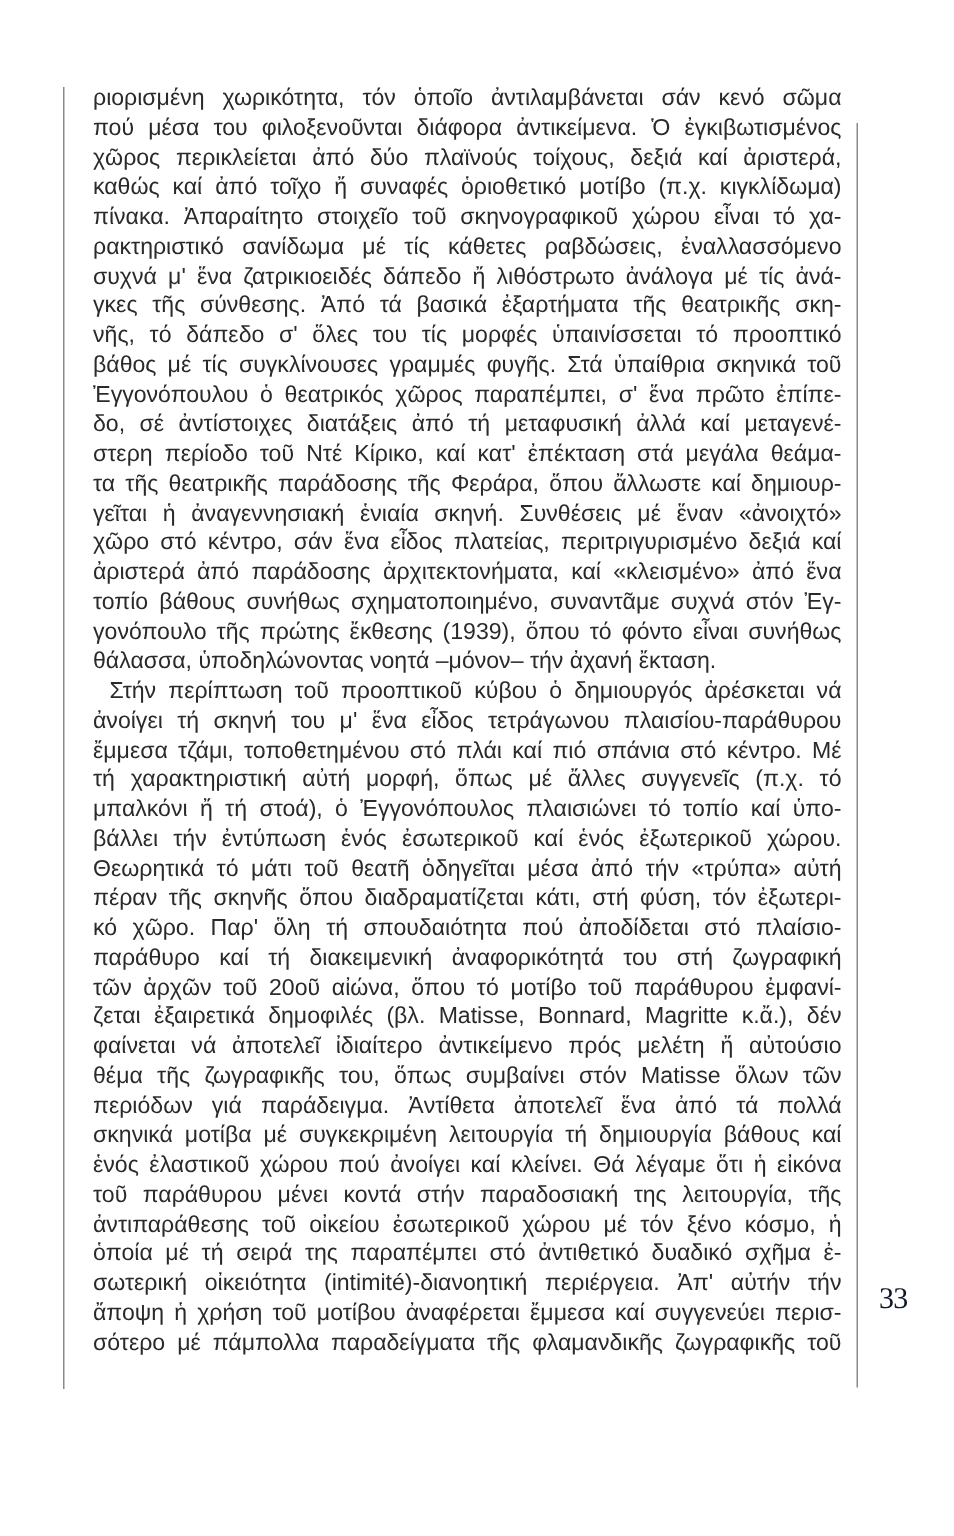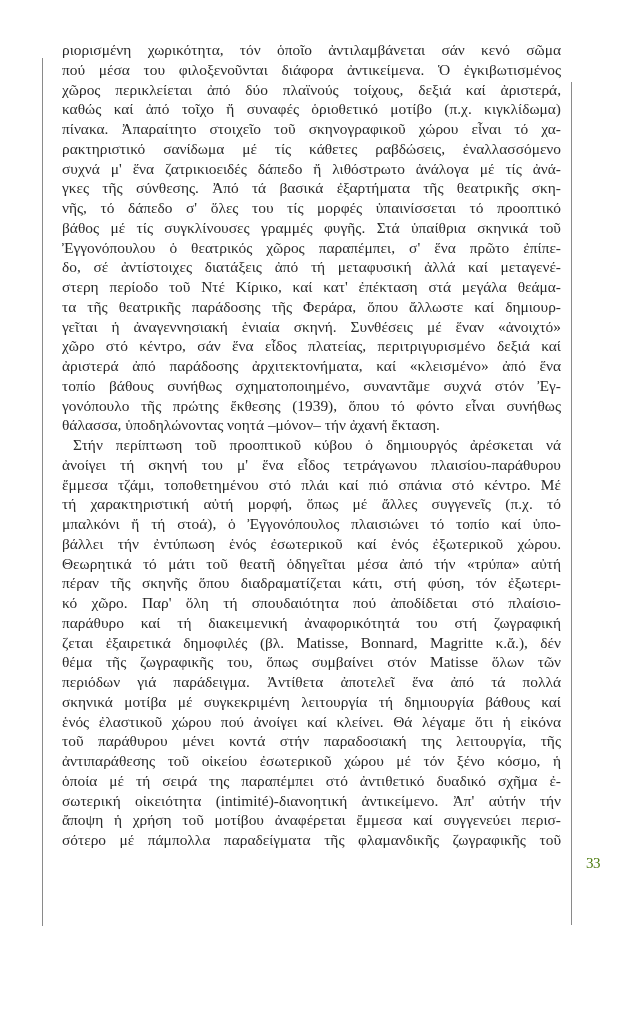--- a/index.html
+++ b/index.html
@@ -16,39 +16,39 @@
   }
   .rule-left {
     position: absolute; left: 42px; top: 58px; width: 1px; height: 868px;
     background: #8a8a8a;
   }
   .rule-right {
     position: absolute; left: 571px; top: 82px; width: 1px; height: 843px;
     background: #8a8a8a;
   }
   .text-block {
-    position: absolute; left: 62px; top: 40px; width: 499px;
-    font-family: Liberation Serif, serif;
+    position: absolute; left: 62px; top: 56px; width: 499px;
+    font-family: Liberation Sans, sans-serif;
     font-size: 15.4px;
     line-height: 19.75px;
   }
   .line {
     display: block;
     white-space: nowrap;
     text-align: justify;
     text-align-last: justify;
     height: 19.75px;
     overflow: visible;
   }
   .line.last { text-align-last: left; }
   .line.indent { padding-left: 11px; }
   .page-number {
     position: absolute; left: 586px; top: 855px;
     font-family: "Liberation Serif", "DejaVu Serif", serif;
-    font-size: 15px; color: #4d7c0f;
+    font-size: 20px; color: #0f172a;
     letter-spacing: -0.5px;
   }
 </style>
 </head>
 <body>
 
 <div class="page">
   <div class="rule-left"></div>
   <div class="rule-right"></div>
 
@@ -79,28 +79,30 @@
       <span class="line indent">Στήν περίπτωση τοῦ προοπτικοῦ κύβου ὁ δημιουργός ἀρέσκεται νά</span>
       <span class="line">ἀνοίγει τή σκηνή του μ' ἕνα εἶδος τετράγωνου πλαισίου-παράθυρου</span>
       <span class="line">ἔμμεσα τζάμι, τοποθετημένου στό πλάι καί πιό σπάνια στό κέντρο. Μέ</span>
       <span class="line">τή χαρακτηριστική αὐτή μορφή, ὅπως μέ ἄλλες συγγενεῖς (π.χ. τό</span>
       <span class="line">μπαλκόνι ἤ τή στοά), ὁ Ἐγγονόπουλος πλαισιώνει τό τοπίο καί ὑπο-</span>
       <span class="line">βάλλει τήν ἐντύπωση ἑνός ἐσωτερικοῦ καί ἑνός ἐξωτερικοῦ χώρου.</span>
       <span class="line">Θεωρητικά τό μάτι τοῦ θεατῆ ὁδηγεῖται μέσα ἀπό τήν «τρύπα» αὐτή</span>
       <span class="line">πέραν τῆς σκηνῆς ὅπου διαδραματίζεται κάτι, στή φύση, τόν ἐξωτερι-</span>
       <span class="line">κό χῶρο. Παρ' ὅλη τή σπουδαιότητα πού ἀποδίδεται στό πλαίσιο-</span>
       <span class="line">παράθυρο καί τή διακειμενική ἀναφορικότητά του στή ζωγραφική</span>
+      <span class="line">τῶν ἀρχῶν τοῦ 20οῦ αἰώνα, ὅπου τό μοτίβο τοῦ παράθυρου ἐμφανί-</span>
       <span class="line">ζεται ἐξαιρετικά δημοφιλές (βλ. Matisse, Bonnard, Magritte κ.ἄ.), δέν</span>
+      <span class="line">φαίνεται νά ἀποτελεῖ ἰδιαίτερο ἀντικείμενο πρός μελέτη ἤ αὐτούσιο</span>
       <span class="line">θέμα τῆς ζωγραφικῆς του, ὅπως συμβαίνει στόν Matisse ὅλων τῶν</span>
       <span class="line">περιόδων γιά παράδειγμα. Ἀντίθετα ἀποτελεῖ ἕνα ἀπό τά πολλά</span>
       <span class="line">σκηνικά μοτίβα μέ συγκεκριμένη λειτουργία τή δημιουργία βάθους καί</span>
       <span class="line">ἑνός ἐλαστικοῦ χώρου πού ἀνοίγει καί κλείνει. Θά λέγαμε ὅτι ἡ εἰκόνα</span>
       <span class="line">τοῦ παράθυρου μένει κοντά στήν παραδοσιακή της λειτουργία, τῆς</span>
       <span class="line">ἀντιπαράθεσης τοῦ οἰκείου ἐσωτερικοῦ χώρου μέ τόν ξένο κόσμο, ἡ</span>
       <span class="line">ὁποία μέ τή σειρά της παραπέμπει στό ἀντιθετικό δυαδικό σχῆμα ἐ-</span>
-      <span class="line">σωτερική οἰκειότητα (intimité)-διανοητική ἀντικείμενο. Ἀπ' αὐτήν τήν</span>
+      <span class="line">σωτερική οἰκειότητα (intimité)-διανοητική περιέργεια. Ἀπ' αὐτήν τήν</span>
       <span class="line">ἄποψη ἡ χρήση τοῦ μοτίβου ἀναφέρεται ἔμμεσα καί συγγενεύει περισ-</span>
       <span class="line">σότερο μέ πάμπολλα παραδείγματα τῆς φλαμανδικῆς ζωγραφικῆς τοῦ</span>
     </div>
   </div>
 
   <div class="page-number">33</div>
 </div>
 
 </body></html>

